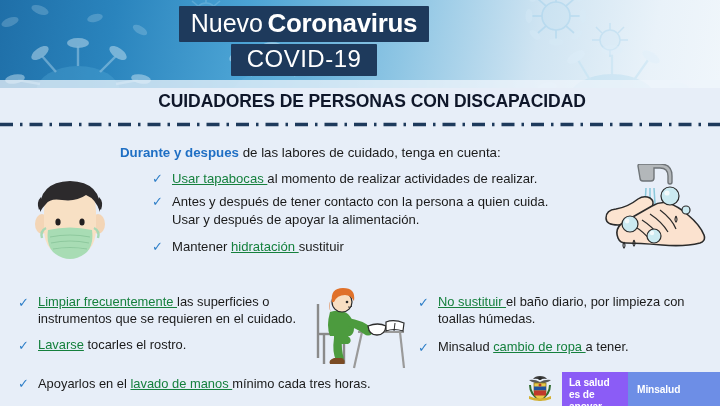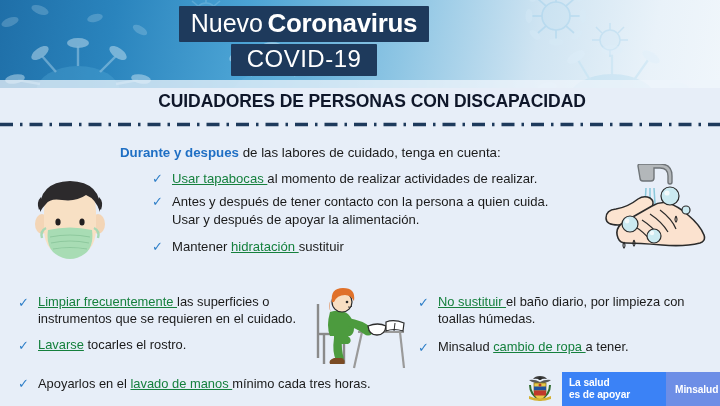--- a/index.html
+++ b/index.html
@@ -204,22 +204,22 @@
     align-items: stretch;
   }
   .fl-arms {
     width: 44px;
     background: #e7eef8;
     display: flex;
     align-items: center;
     justify-content: center;
   }
   .fl-salud {
-    width: 104px;
-    background: #3b82f6;
+    width: 66px;
+    background: #8b5cf6;
     color: #ffffff;
     font-size: 10.2px;
     font-weight: bold;
     line-height: 12px;
     padding: 5px 0 0 7px;
     letter-spacing: -0.1px;
   }
   .fl-min {
     flex: 1;
     background: #6d8ee6;

